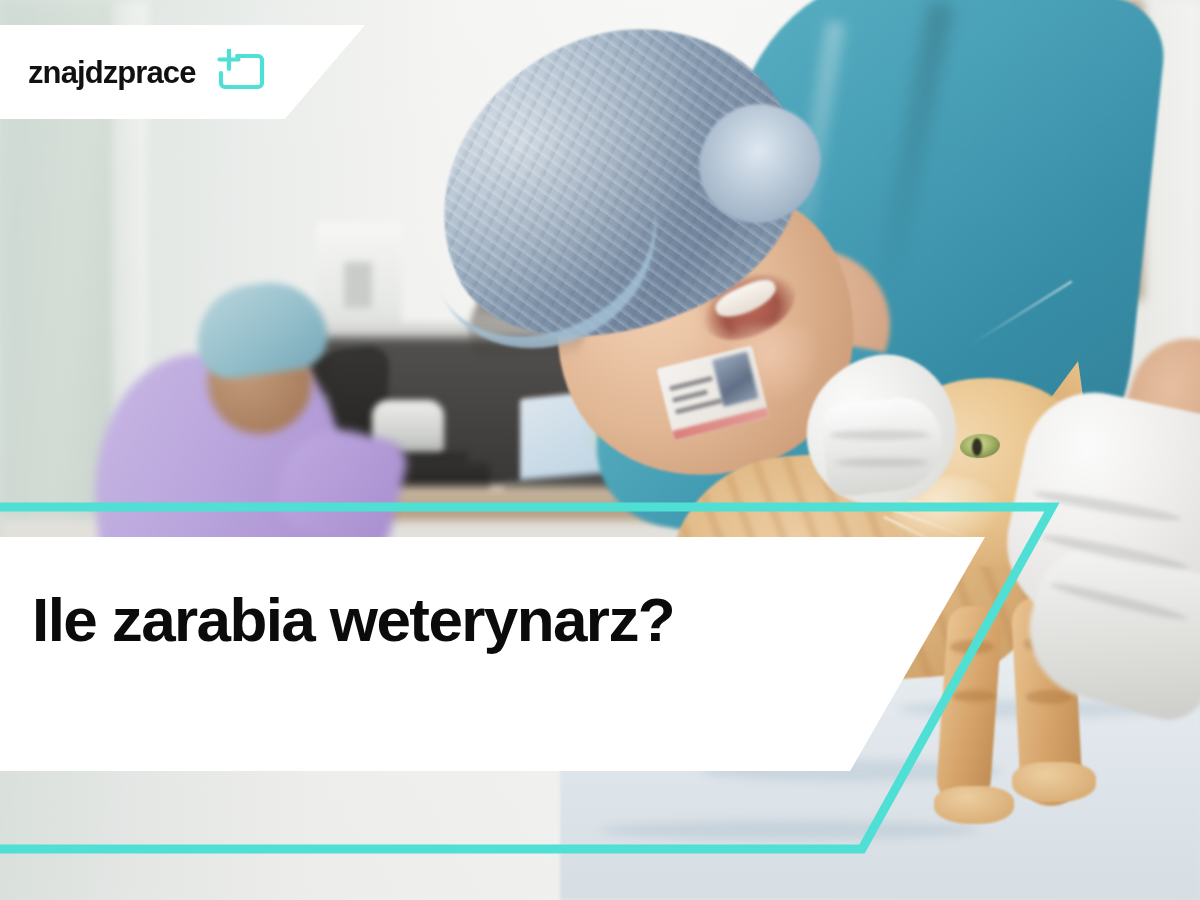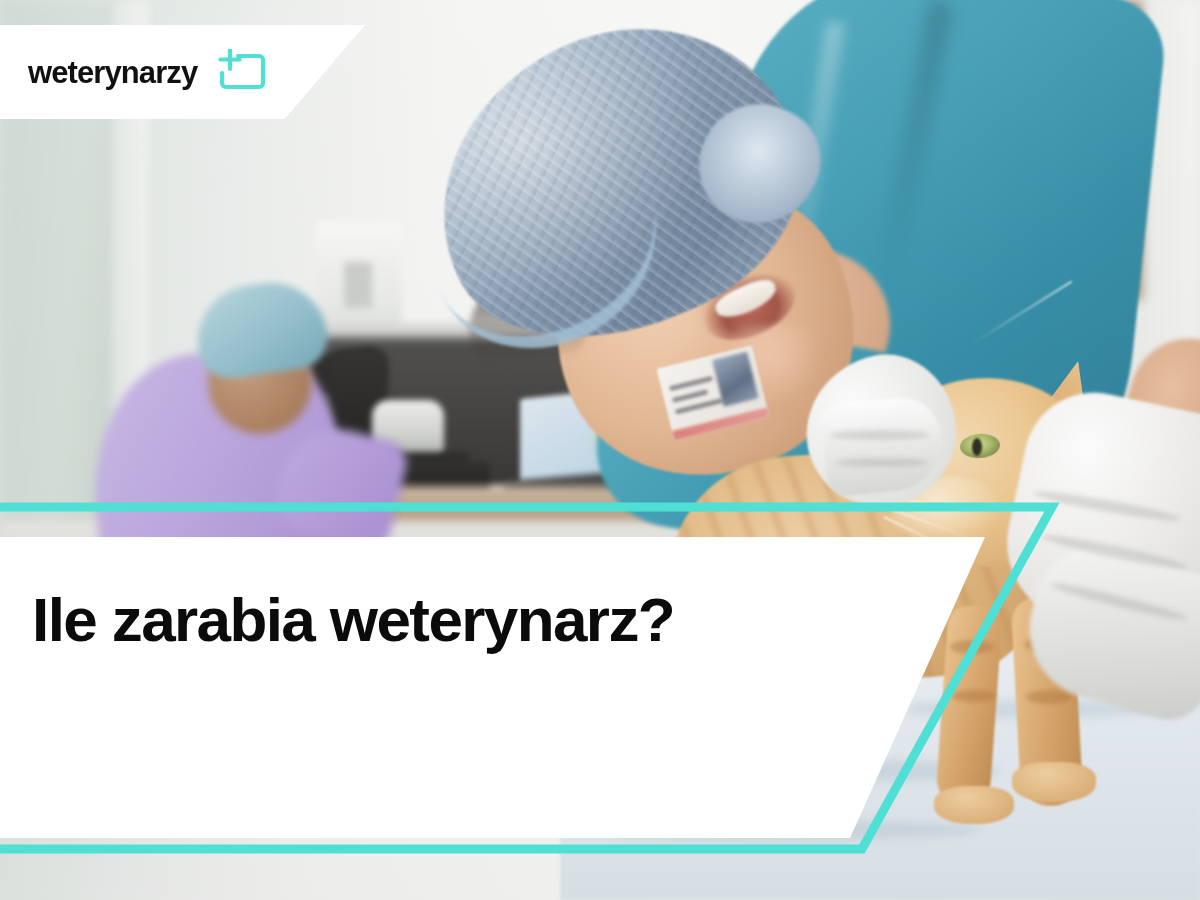--- a/index.html
+++ b/index.html
@@ -623,21 +623,21 @@
   }
   .logo-mark {
     width: 56px; height: 46px;
     position: relative;
   }
 
   
   .headline-panel {
     position: absolute;
     left: 0; top: 537px;
-    width: 985px; height: 301px;
+    width: 985px; height: 234px;
     background: #ffffff;
     clip-path: polygon(0 0, 100% 0, 86.3% 100%, 0 100%);
   }
   .headline-inner {
     position: absolute;
     left: 32px;
     top: 52px;
     width: 840px;
   }
   .headline-title {
@@ -782,21 +782,21 @@
   </svg>
 
   <div class="headline-panel">
     <div class="headline-inner">
       <h1 class="headline-title">Ile zarabia weterynarz?</h1>
     </div>
   </div>
 
   <div class="logo-banner">
     <div class="logo-inner">
-      <span class="logo-word">weterynarzy</span>
+      <span class="logo-word">znajdzprace</span>
       <span class="logo-mark">
         <svg width="56" height="46" viewBox="0 0 56 46" fill="none">
 
           <path d="M26 7 H47 a4 4 0 0 1 4 4 V34 a4 4 0 0 1 -4 4 H14 a4 4 0 0 1 -4 -4 V24" stroke="#4FDFD4" stroke-width="4.2" stroke-linecap="round" fill="none"></path>
 
           <path d="M18 1 V20 M8.5 10.5 H27.5" stroke="#4FDFD4" stroke-width="4.2" stroke-linecap="round"></path>
         </svg>
       </span>
     </div>
   </div>

